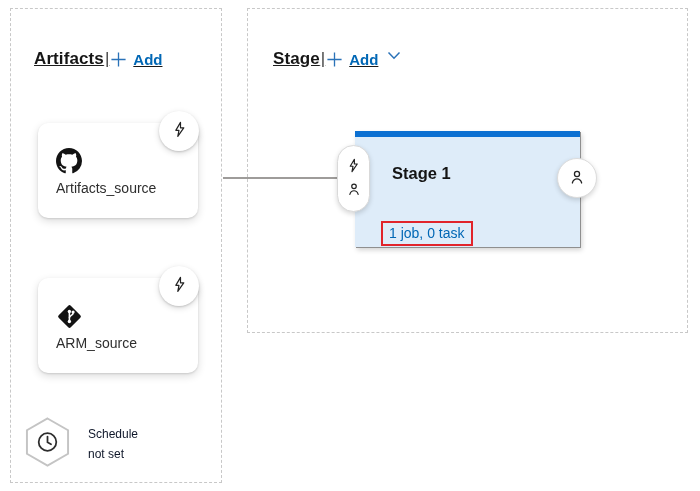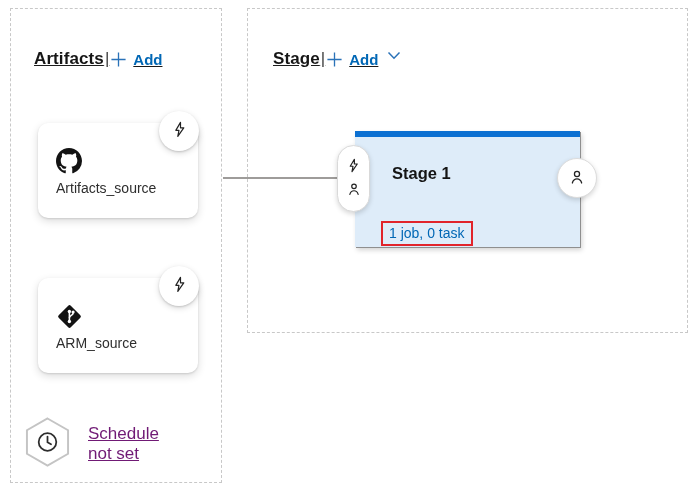--- a/index.html
+++ b/index.html
@@ -31,21 +31,21 @@
   .artifact-label { position:absolute; left:18px; top:57px; font-size:14px; color:#2e2e2e; }
 
   .trigger-badge { position:absolute; width:40px; height:40px; border-radius:50%; background:#fff;
                    box-shadow:0 1px 2px rgba(0,0,0,.15), 0 2px 6px rgba(0,0,0,.15);
                    display:flex; align-items:center; justify-content:center; cursor:pointer; border:none; }
   .badge-1 { left:159px; top:111px; }
   .badge-2 { left:159px; top:266px; }
 
   
   .schedule-row { position:absolute; left:24px; top:416px; display:flex; align-items:center; gap:17px; }
-  .schedule-text { font-size:17px; line-height:20px; color:#701a75;text-decoration:underline; }
+  .schedule-text { font-size:12px; line-height:20px; color:#0f172a; }
 
   
   .connector { position:absolute; left:223px; top:177px; width:118px; height:2px; background:#9e9c9a; z-index:1; }
 
   
   .stage-card { position:absolute; left:355px; top:131px; width:225px; height:116px;
                 background:#deecf9; border-top:6px solid #0c70d2;
                 box-shadow:1px 1px 0 #8f8f8f, 2px 3px 5px rgba(0,0,0,.18); z-index:2; }
   .stage-title { position:absolute; left:37px; top:27px; font-size:16.5px; font-weight:700; color:#141414; }
   .jobs-box { position:absolute; left:26px; top:48px; border:2px solid #e1242b; padding:1px 6px 2px 6px;margin-top:36px; }

